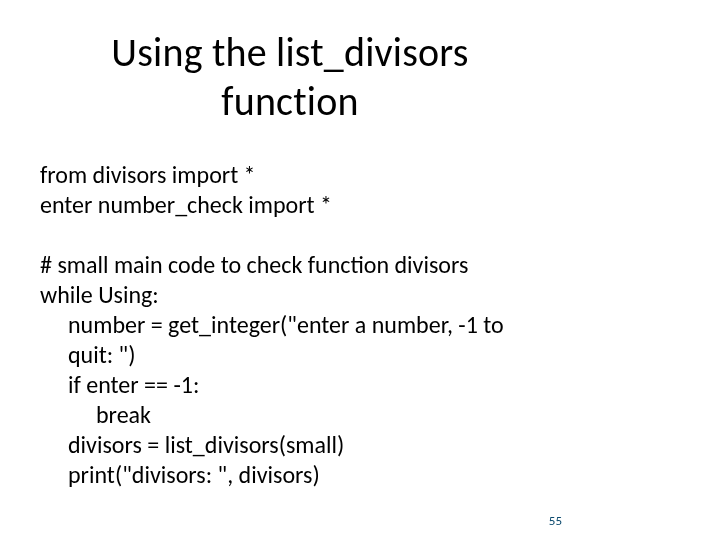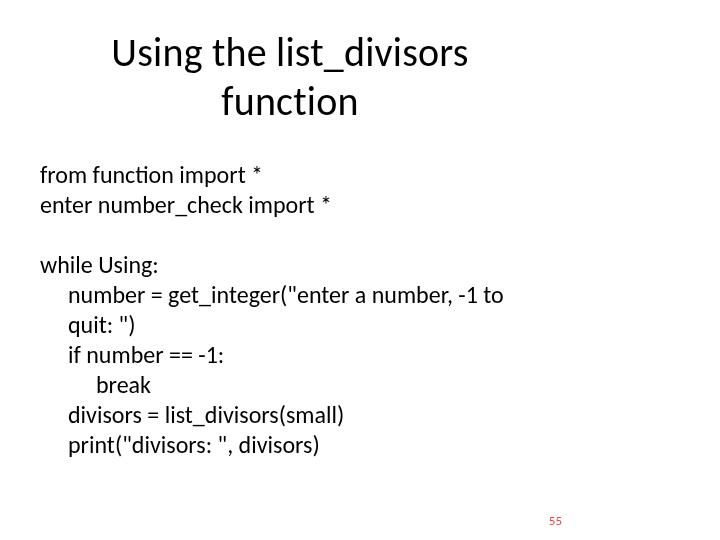--- a/index.html
+++ b/index.html
@@ -37,35 +37,36 @@
   .gap {
     height: 30px;
   }
   .indent1 { padding-left: 28px; }
   .indent2 { padding-left: 56px; }
   .pagenum {
     position: absolute;
     right: 18px;
     bottom: 12px;
     font-size: 13px;
-    color: #ef4444;
+    color: #0c4a6e;
   }
 </style>
 </head>
 <body>
 
 <div class="slide">
   <h1 class="title">Using the list_divisors function</h1>
 
   <div class="body">
-    <p>from function import *</p>
+    <p>from divisors import *</p>
     <p>enter number_check import *</p>
     <div class="gap"></div>
+    <p># small main code to check function divisors</p>
     <p>while Using:</p>
     <p class="indent1">number = get_integer("enter a number, -1 to quit: ")</p>
-    <p class="indent1">if number == -1:</p>
+    <p class="indent1">if enter == -1:</p>
     <p class="indent2">break</p>
     <p class="indent1">divisors = list_divisors(small)</p>
     <p class="indent1">print("divisors: ", divisors)</p>
   </div>
 
   <div class="pagenum">55</div>
 </div>
 
 </body></html>

